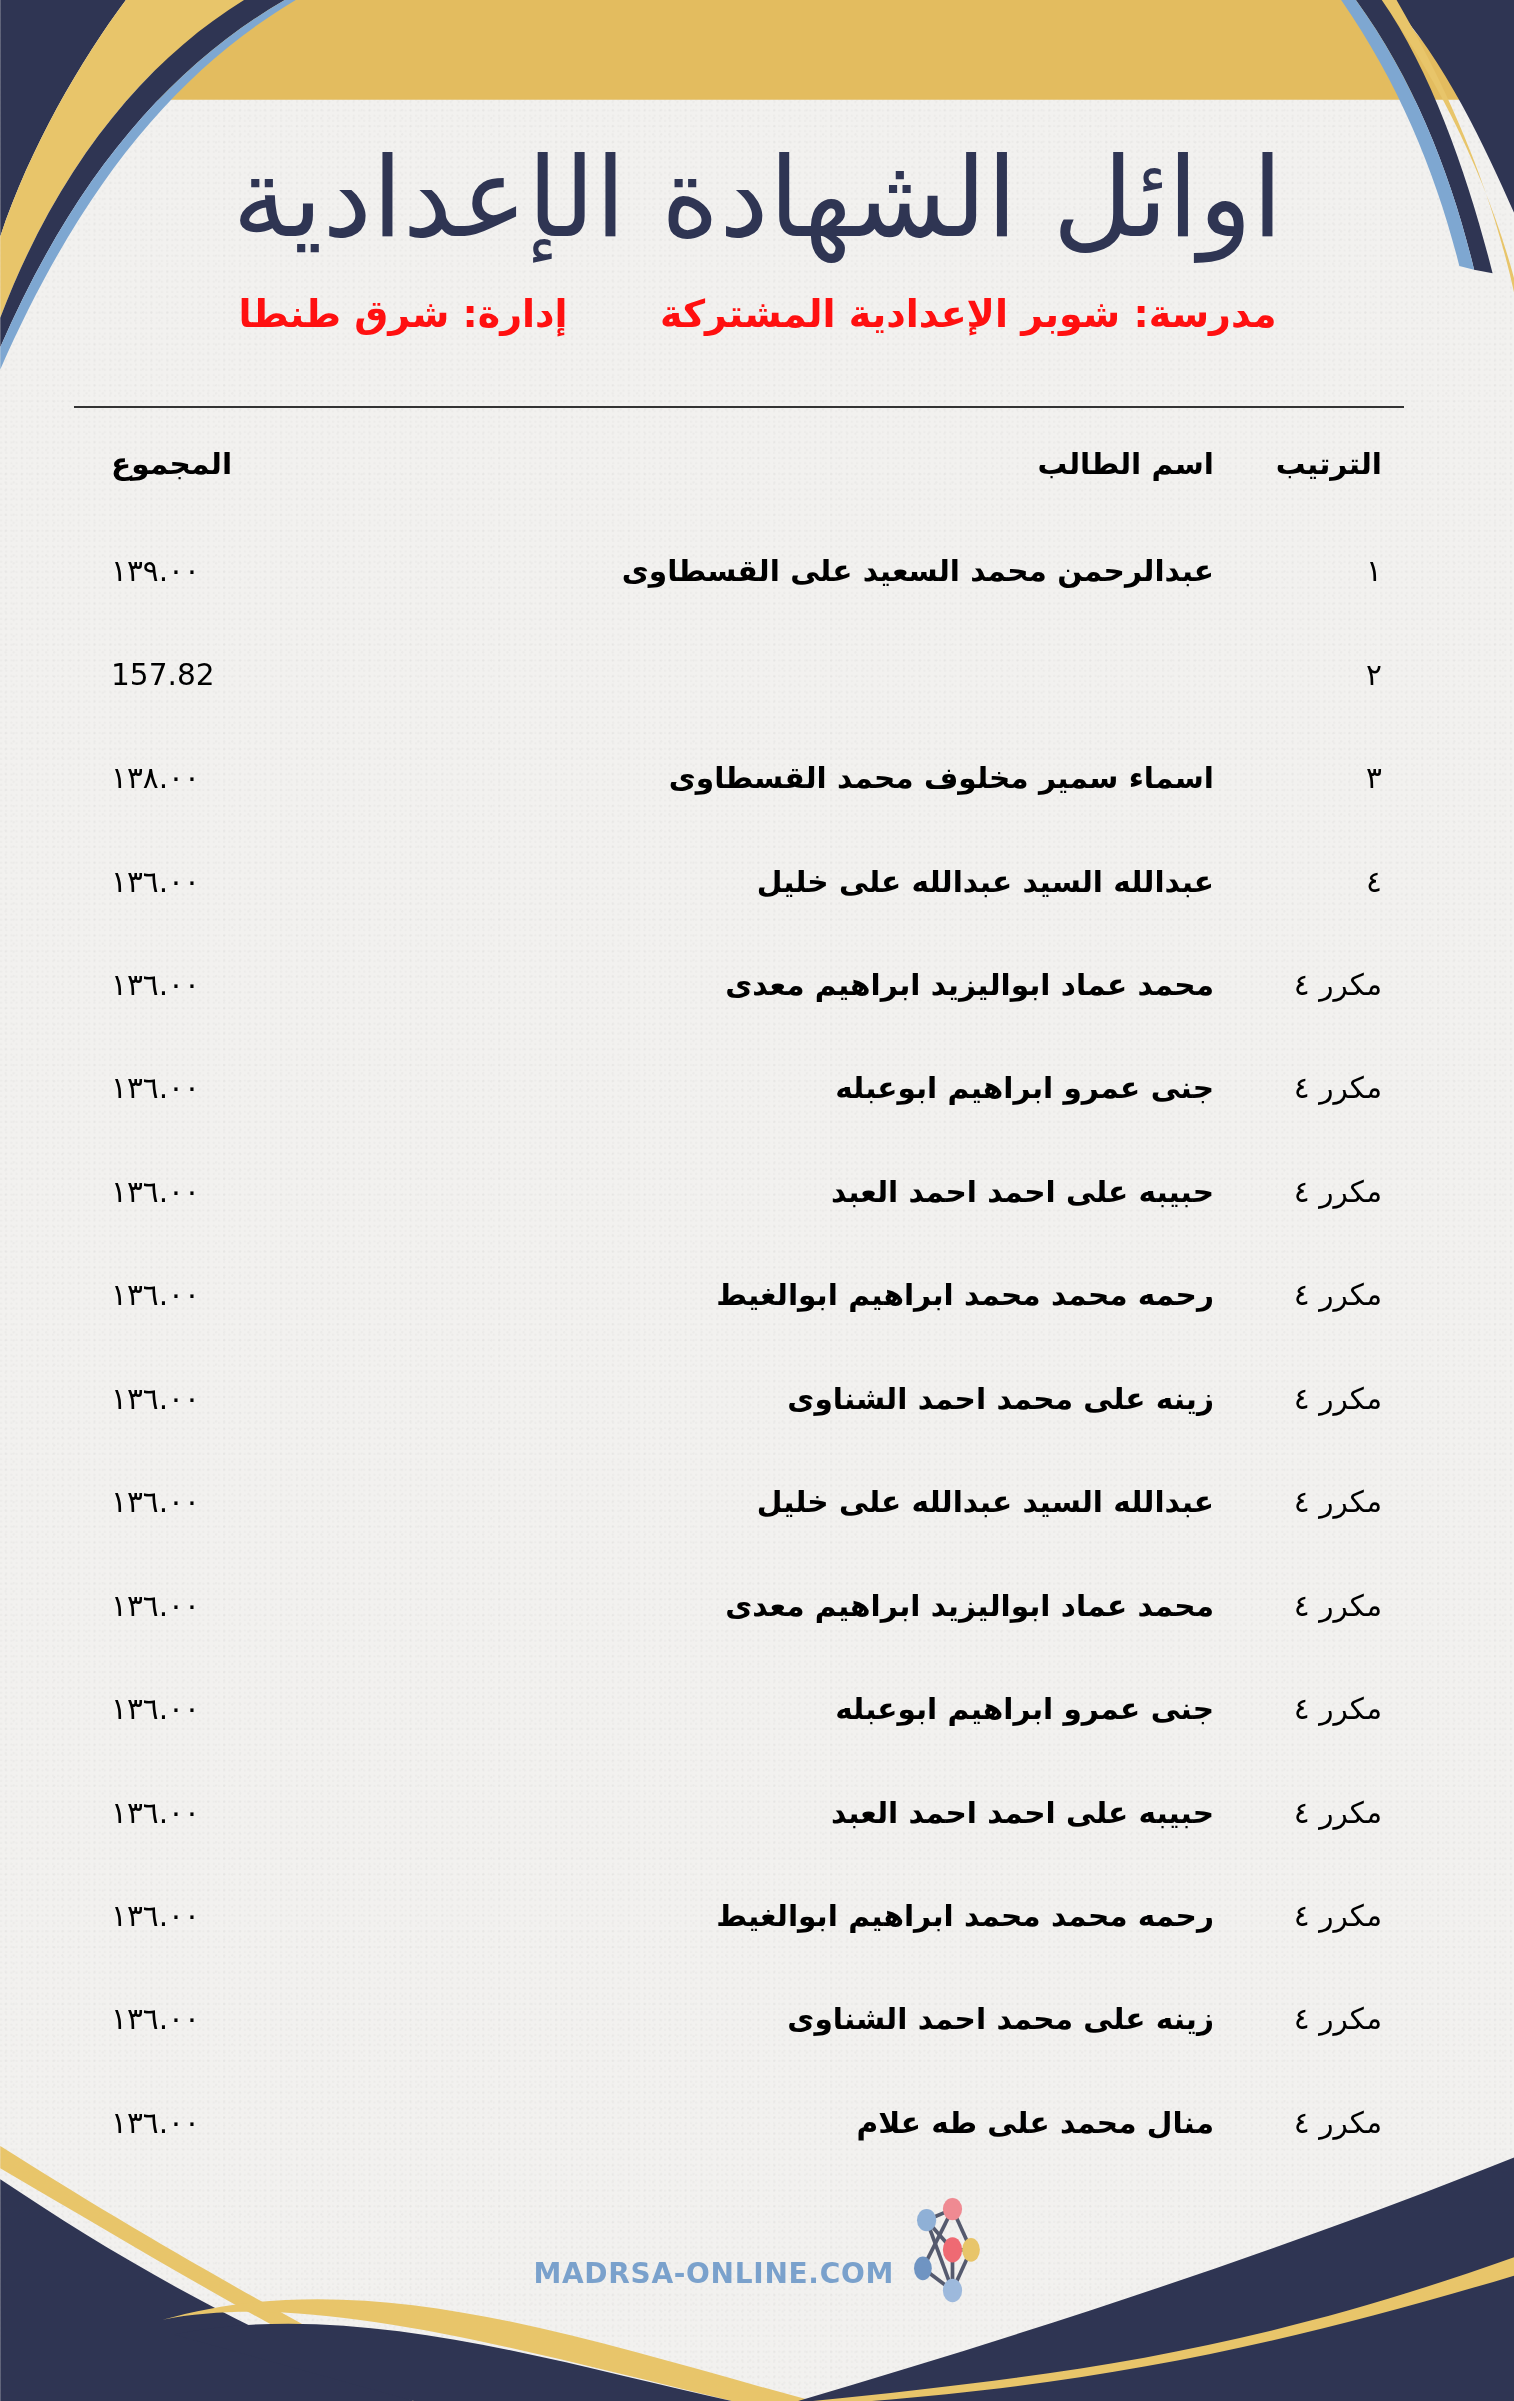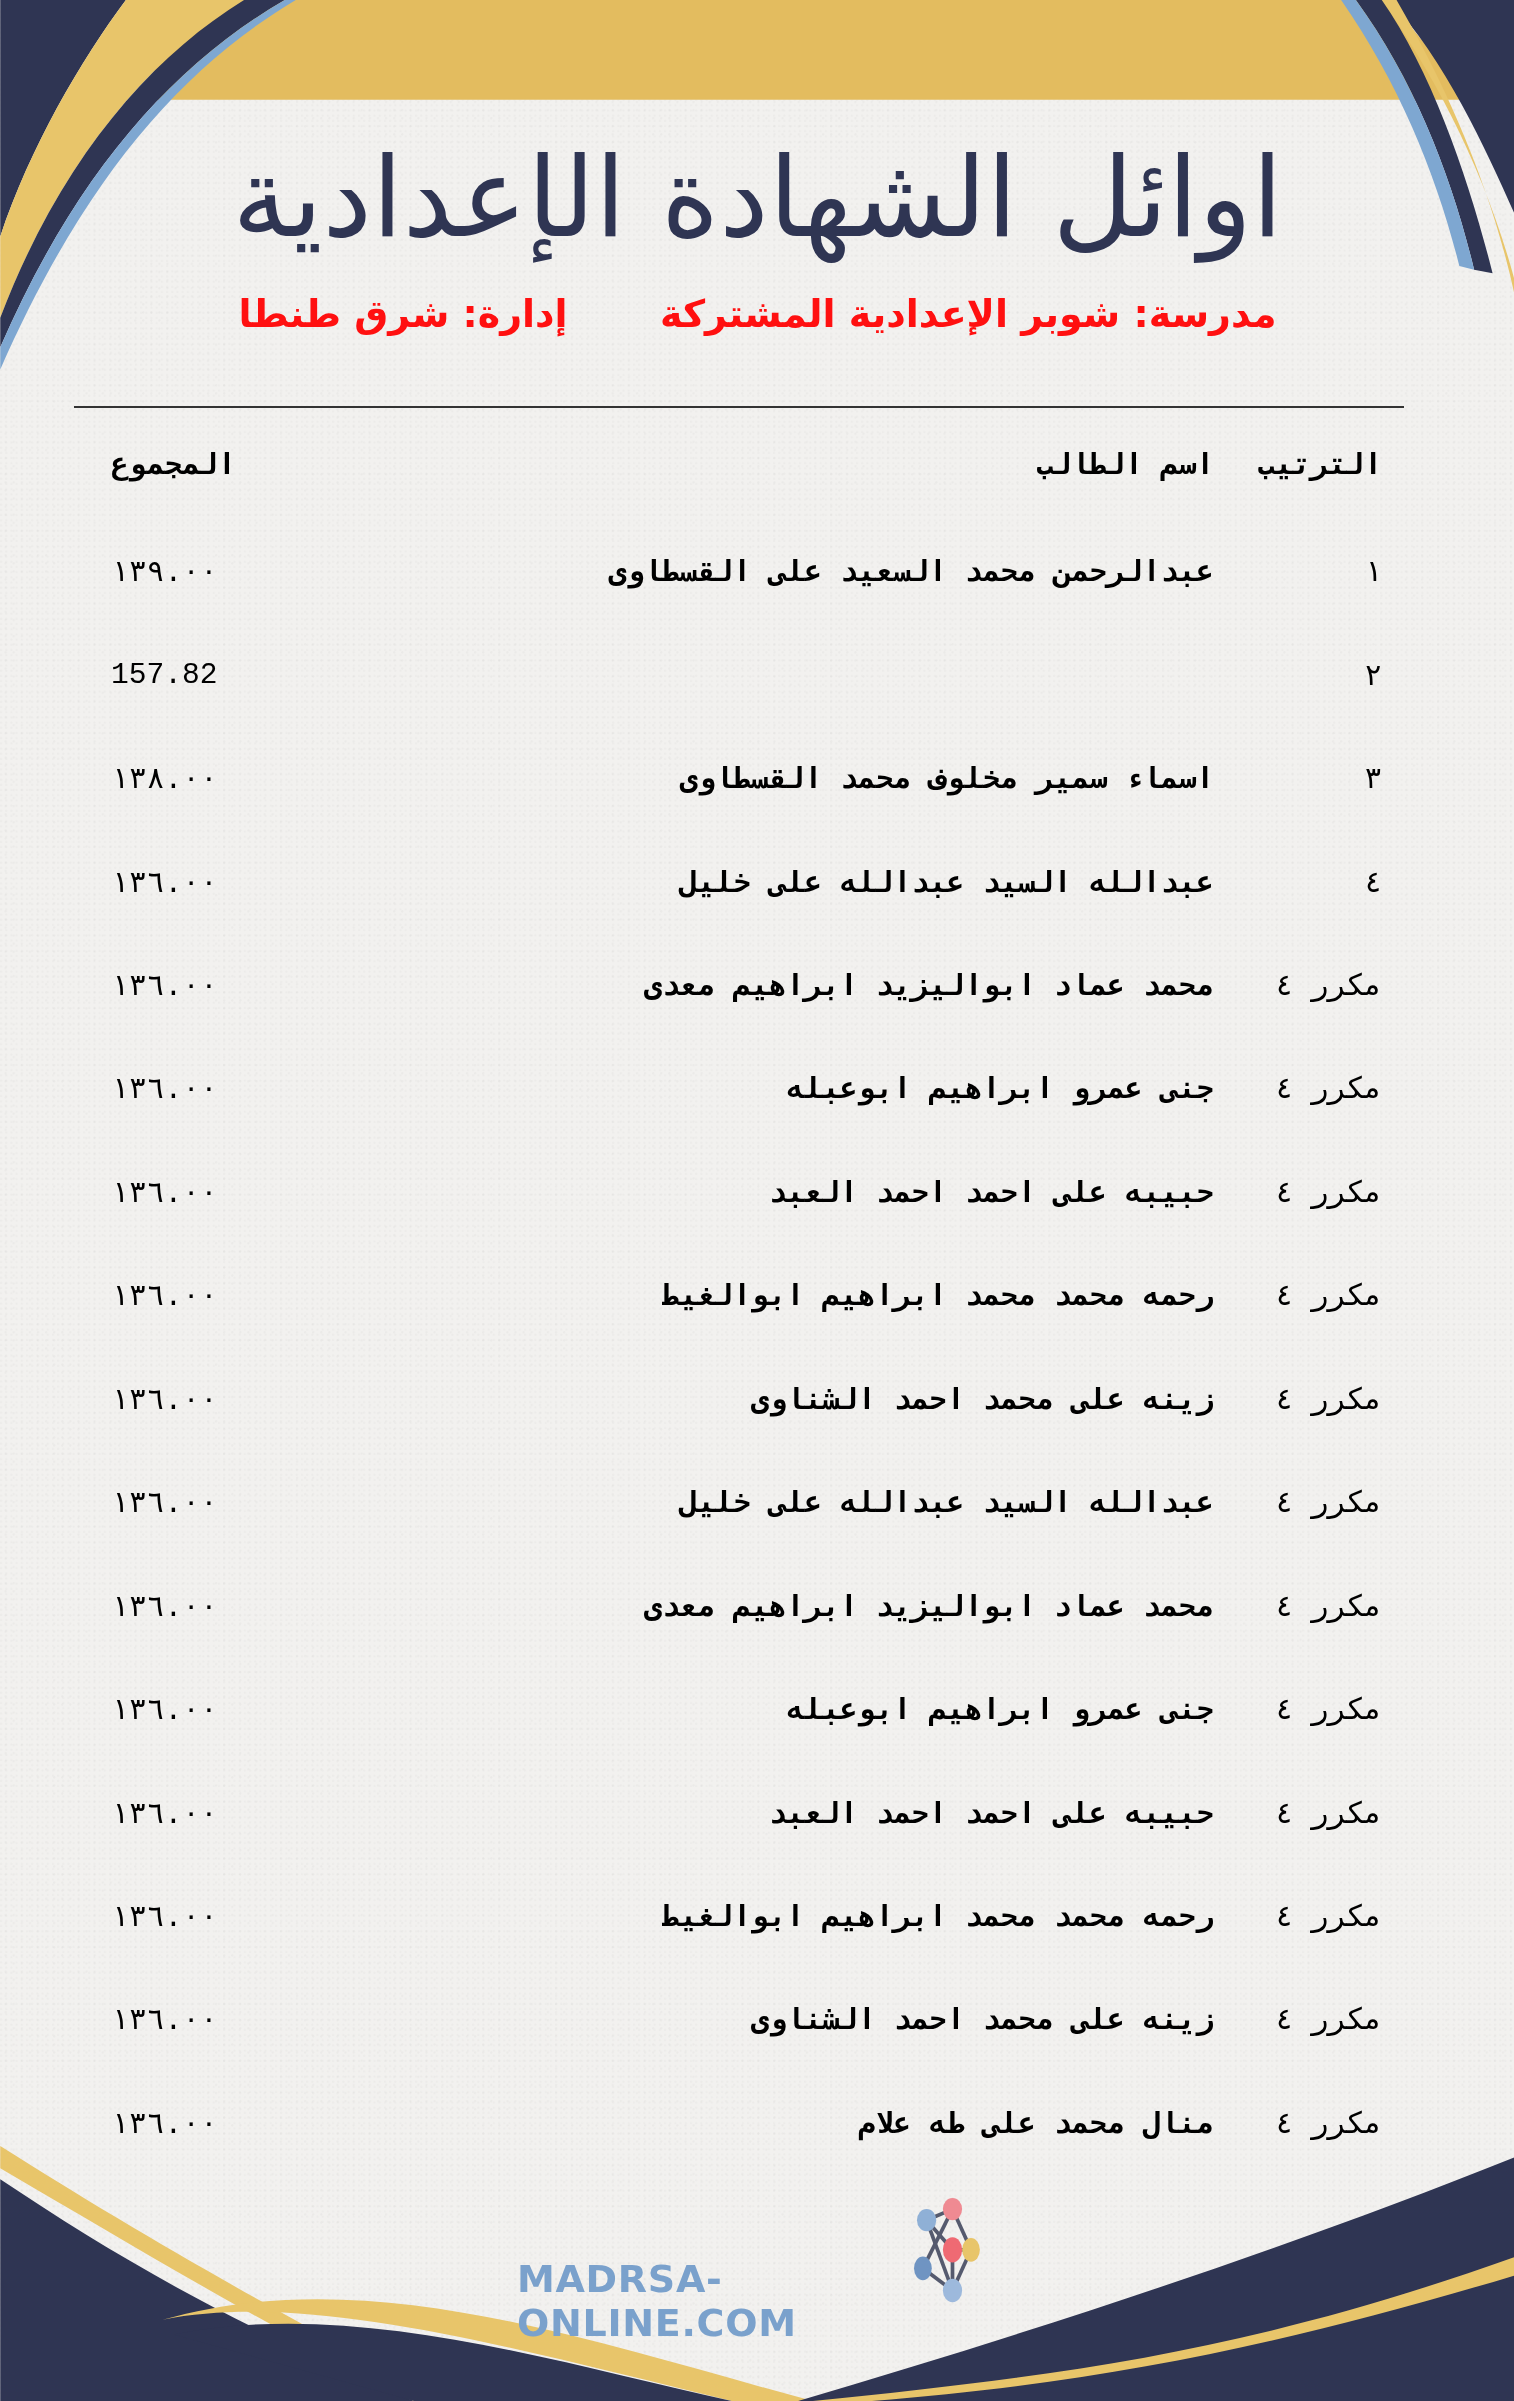--- a/index.html
+++ b/index.html
@@ -31,37 +31,37 @@
     .subtitle span + span { margin-right: 79px; }
     .rule {
       position: absolute; left: 74px; width: 1330px; top: 406px;
       height: 1.5px; background: #333;
     }
     .table { position: absolute; left: 0; right: 0; top: 0; direction: rtl; }
     .row {
       position: absolute; left: 0; right: 0; height: 67px;
       font-family: "DejaVu Sans", sans-serif; font-size: 29.6px; color: #000;
     }
-    .cell { position: absolute; top: 0; white-space: nowrap; font-family: Liberation Mono, monospace; }
+    .cell { position: absolute; top: 0; white-space: nowrap; }
     .c-rank { right: 133px; }
     .c-name { right: 301px; font-weight: bold; text-align: right; }
     .c-score { left: 111px; direction: rtl; }
     .head .cell { font-weight: bold; }
     .logo {
       position: absolute; left: 517px; top: 2183px; width: 480px; height: 133px;
     }
     .logo-ar {
       position: absolute; right: 103px; top: 0;
       font-family: "DejaVu Sans", sans-serif; font-weight: bold;
       font-size: 53px; color: #ef6a73; direction: rtl;
     }
     .logo-en {
       position: absolute; right: 103px; top: 74px;
       font-family: "DejaVu Sans", sans-serif; font-weight: bold;
-      font-size: 38px; color: #7aa1cc; letter-spacing: 0.7px;
+      font-size: 28px; color: #7aa1cc; letter-spacing: 0.7px;
     }
     .logo-mark { position: absolute; right: 0; top: 14.8px; }
   </style>
 </head>
 <body>
 
 <div class="paper"></div>
 
 <svg class="deco" width="1515" height="2401" viewBox="0 0 2050 3250">
 

